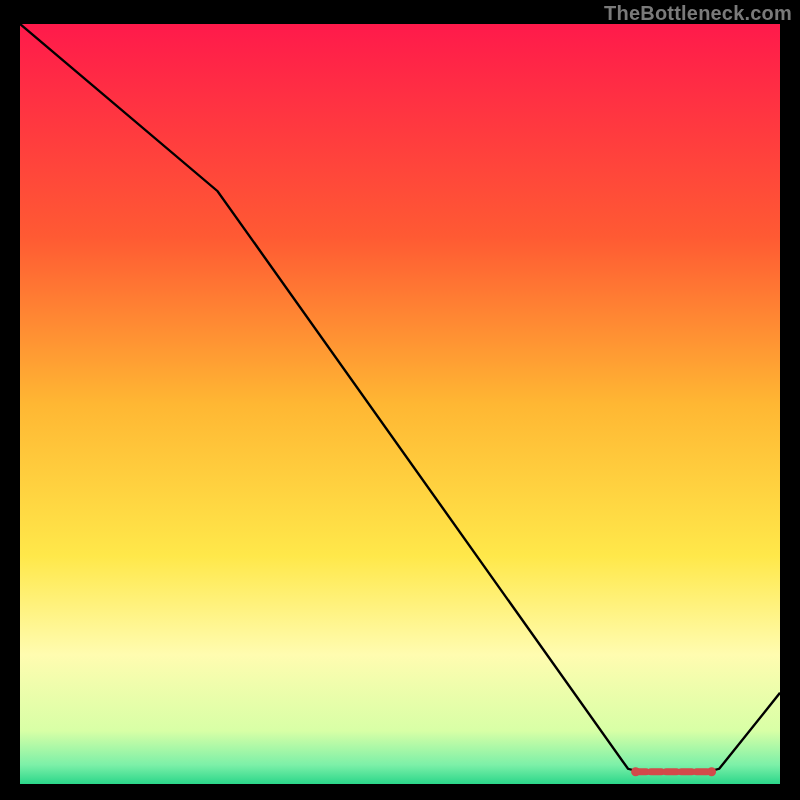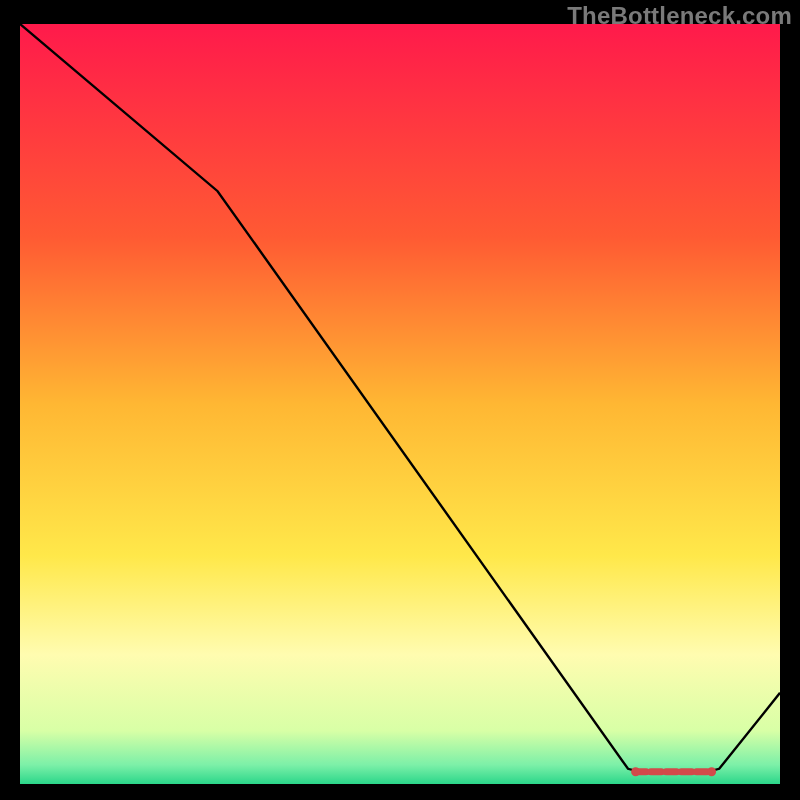--- a/index.html
+++ b/index.html
@@ -15,21 +15,21 @@
     position: relative;
     width: 800px;
     height: 800px;
     background: #000;
   }
   .watermark {
     position: absolute;
     top: 2px;
     right: 8px;
     color: #7a7a7a;
-    font-size: 24px;
+    font-size: 20px;
     font-weight: 600;
     letter-spacing: 0.2px;
     z-index: 10;
   }
   .plot-outer {
     position: absolute;
     left: 20px;
     top: 24px;
     width: 760px;
     height: 760px;

